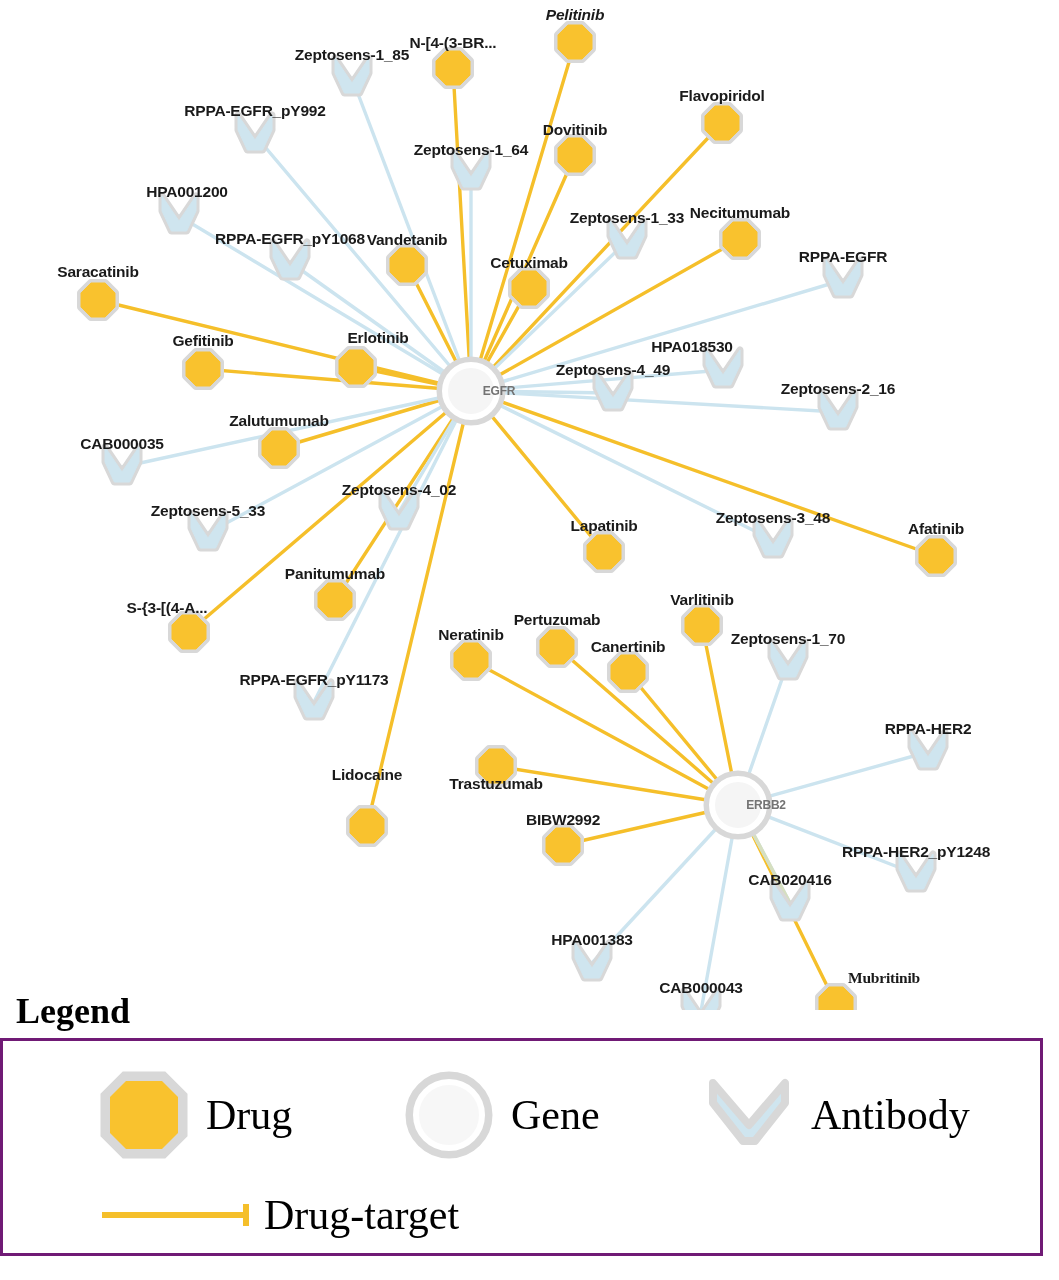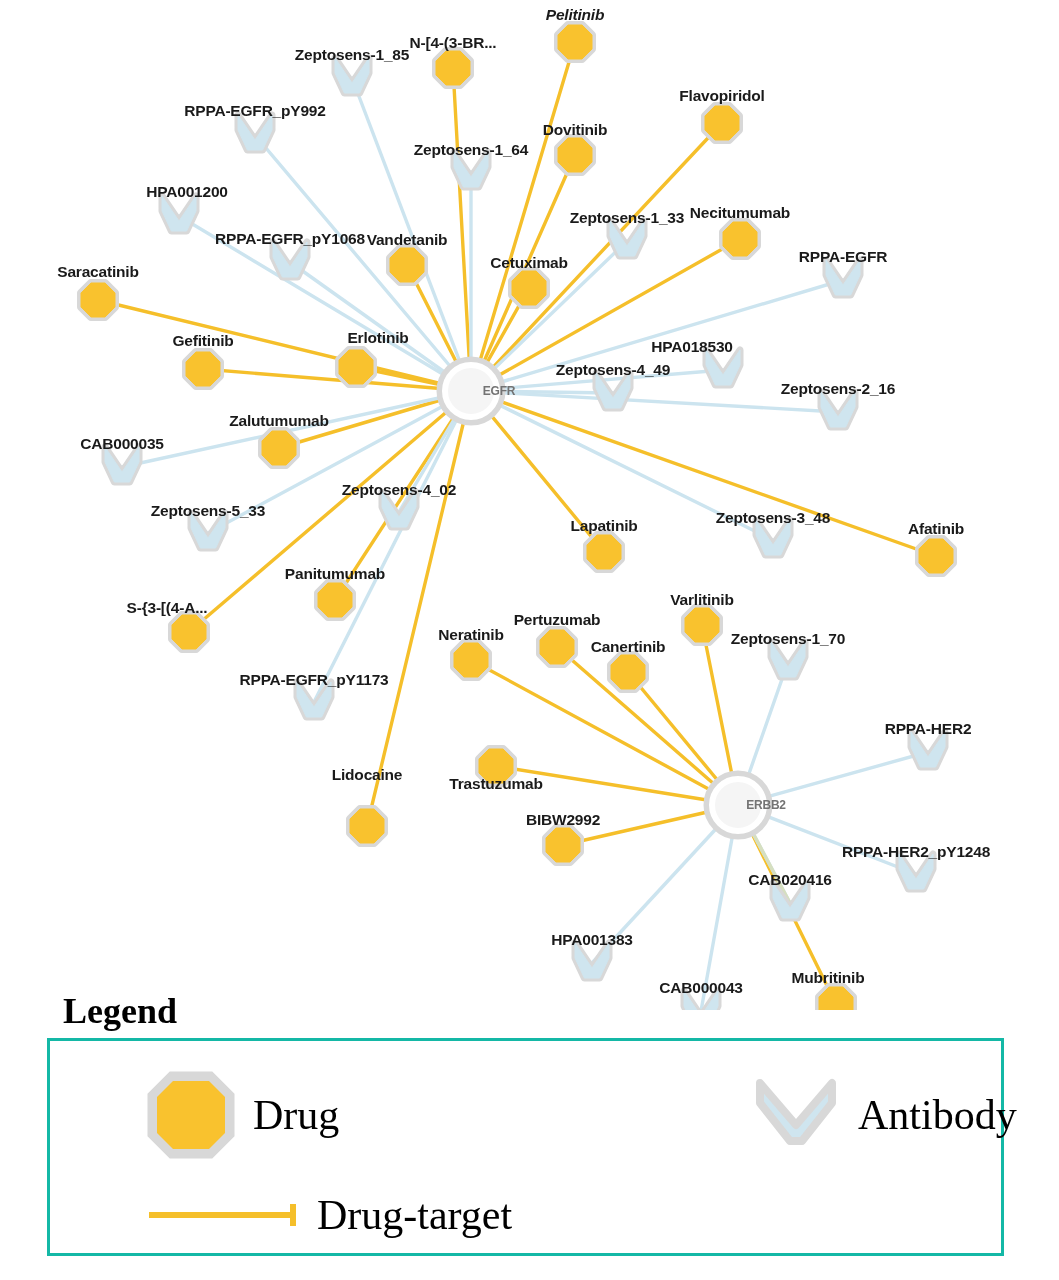--- a/index.html
+++ b/index.html
@@ -36,35 +36,34 @@
     transform: translate(-50%, -50%);
     letter-spacing: -0.2px;
   }
   .gene-label {
     font-size: 12px;
     color: #737373;
     margin-left: 28px;
   }
   .legend-wrap {
     position: absolute;
-    left: 11px;
+    left: 0;
     top: 990px;
-    width: 957px;
-    padding-left: 36px;
+    width: 1043px;
   }
   .legend-title {
     font-family: "Liberation Serif", serif;
     font-size: 36px;
     font-weight: bold;
     color: #000;
     margin-left: 16px;
     margin-bottom: 6px;
   }
   .legend-box {
-    border: 3px solid #14b8a6;
+    border: 3px solid #701a75;
     height: 218px;
     position: relative;
     box-sizing: border-box;
   }
   .legend-row1 {
     position: absolute;
     top: 18px;
     left: 0;
     width: 100%;
     height: 110px;
@@ -84,21 +83,21 @@
     position: absolute;
     top: 140px;
     left: 0;
     width: 100%;
     height: 70px;
   }
   .legend-edge-item {
     position: absolute;
     display: flex;
     align-items: center;
-    gap: 12px;
+    gap: 6px;
   }
 </style>
 </head>
 <body>
 
 <div id="network">
   <svg id="graph-svg" width="1059" height="1010">
       <g>
         <line x1="575" y1="42" x2="471" y2="391" stroke="#f5bf2a" stroke-width="3.4" stroke-linecap="round"></line>
         <line x1="453" y1="68" x2="471" y2="391" stroke="#f5bf2a" stroke-width="3.4" stroke-linecap="round"></line>
@@ -257,21 +256,21 @@
       <div class="node-label" style="left: 604px; top: 526px;">Lapatinib</div>
       <div class="node-label" style="left: 702px; top: 600px;">Varlitinib</div>
       <div class="node-label" style="left: 335px; top: 574px;">Panitumumab</div>
       <div class="node-label" style="left: 167px; top: 608px;">S-{3-[(4-A...</div>
       <div class="node-label" style="left: 557px; top: 620px;">Pertuzumab</div>
       <div class="node-label" style="left: 471px; top: 635px;">Neratinib</div>
       <div class="node-label" style="left: 628px; top: 647px;">Canertinib</div>
       <div class="node-label" style="left: 496px; top: 740px; margin-top: 44px;">Trastuzumab</div>
       <div class="node-label" style="left: 367px; top: 775px;">Lidocaine</div>
       <div class="node-label" style="left: 563px; top: 820px;">BIBW2992</div>
-      <div class="node-label" style="left: 828px; top: 978px;">Mubritinib</div>
+      <div class="node-label" style="left: 884px; top: 978px; font-family: Liberation Serif, serif;">Mubritinib</div>
       <div class="node-label" style="left: 352px; top: 55px;">Zeptosens-1_85</div>
       <div class="node-label" style="left: 255px; top: 111px; text-align: center;">RPPA-EGFR_pY992</div>
       <div class="node-label" style="left: 471px; top: 150px;">Zeptosens-1_64</div>
       <div class="node-label" style="left: 179px; top: 192px; margin-left: 8px;">HPA001200</div>
       <div class="node-label" style="left: 627px; top: 218px;">Zeptosens-1_33</div>
       <div class="node-label" style="left: 290px; top: 239px;">RPPA-EGFR_pY1068</div>
       <div class="node-label" style="left: 843px; top: 257px;">RPPA-EGFR</div>
       <div class="node-label" style="left: 692px; top: 347px;">HPA018530</div>
       <div class="node-label" style="left: 613px; top: 370px;">Zeptosens-4_49</div>
       <div class="node-label" style="left: 838px; top: 389px;">Zeptosens-2_16</div>
@@ -295,20 +294,27 @@
   <div class="legend-title">Legend</div>
   <div class="legend-box">
     <div class="legend-row1">
       <div class="legend-item" style="left:95px; top:10px;">
         <svg width="92" height="92" viewBox="0 0 92 92">
           <polygon points="27,8 65,8 84,27 84,65 65,84 27,84 8,65 8,27" fill="none" stroke="#d8d8d8" stroke-width="11"></polygon>
           <polygon points="28,12 64,12 80,28 80,64 64,80 28,80 12,64 12,28" fill="#f9c22e"></polygon>
         </svg>
         <span class="legend-text">Drug</span>
       </div>
+      <div class="legend-item" style="left:400px; top:10px;">
+        <svg width="92" height="92" viewBox="0 0 92 92">
+          <circle cx="46" cy="46" r="38" fill="none" stroke="#d8d8d8" stroke-width="11"></circle>
+          <circle cx="46" cy="46" r="33" fill="#f7f7f7" stroke="#ffffff" stroke-width="6"></circle>
+        </svg>
+        <span class="legend-text">Gene</span>
+      </div>
       <div class="legend-item" style="left:700px; top:10px;">
         <svg width="92" height="92" viewBox="0 0 92 92">
           <path d="M10,14 L46,56 L82,14 L82,34 L52,72 L40,72 L10,34 Z" fill="#cfe5ef" stroke="#d8d8d8" stroke-width="8" stroke-linejoin="round"></path>
         </svg>
         <span class="legend-text">Antibody</span>
       </div>
     </div>
     <div class="legend-row2">
       <div class="legend-edge-item" style="left:95px; top:10px;">
         <svg width="160" height="30">

